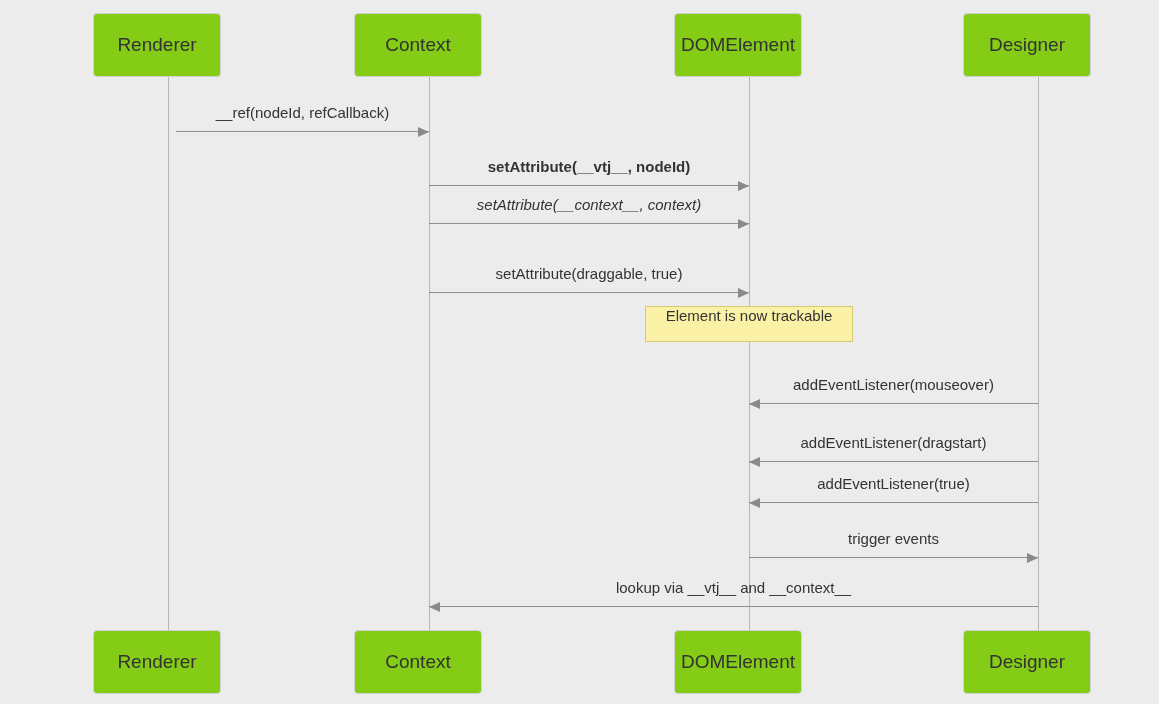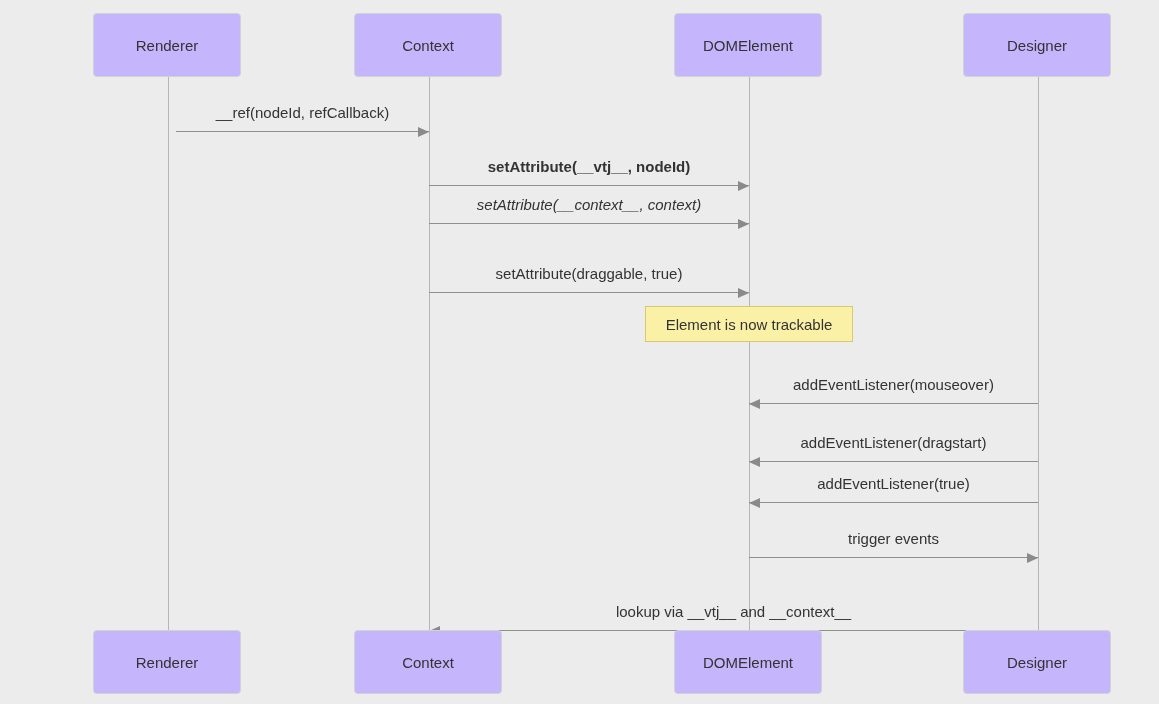--- a/index.html
+++ b/index.html
@@ -11,29 +11,29 @@
     overflow: hidden;
   }
   .canvas {
     position: relative;
     width: 1159px;
     height: 714px;
     background: #ececec;
   }
   .participant-box {
     position: absolute;
-    width: 148px;
+    width: 128px;
     height: 64px;
-    background: #c4b5fd;
+    background: #84cc16;
     border: 1px solid #d2d2d2;
     border-radius: 4px;
     display: flex;
     align-items: center;
     justify-content: center;
-    font-size: 15px;
+    font-size: 19px;
     color: #333333;
   }
   .lifeline {
     position: absolute;
     top: 77px;
     height: 553px;
     width: 1px;
     background: #b5b5b5;
   }
   .message {
@@ -71,21 +71,20 @@
   }
   .note {
     position: absolute;
     left: 645px;
     top: 306px;
     width: 208px;
     height: 36px;
     background: #fbf1a6;
     border: 1px solid #d9c86e;
     display: flex;
-    align-items: center;
     justify-content: center;
     font-size: 15px;
     color: #333333;
   }
   .bottom-strip {
     position: absolute;
     left: 0;
     top: 704px;
     width: 1159px;
     height: 10px;
@@ -168,21 +167,21 @@
       </div>
   </div>
 
   <div class="message" style="left:749px; top:528px; width:289px;">
     <div class="msg-label">trigger events</div>
     <div class="msg-line">
         <span class="arrowhead right"></span>
       </div>
   </div>
 
-  <div class="message" style="left:429px; top:601px; width:609px;">
+  <div class="message" style="left:429px; top:577px; width:609px;">
     <div class="msg-label">lookup via __vtj__ and __context__</div>
     <div class="msg-line">
         <span class="arrowhead left"></span>
       </div>
   </div>
 
   <div class="participant-box" style="left:93px;  top:630px;">
       <span>Renderer</span>
     </div>
   <div class="participant-box" style="left:354px; top:630px;">

